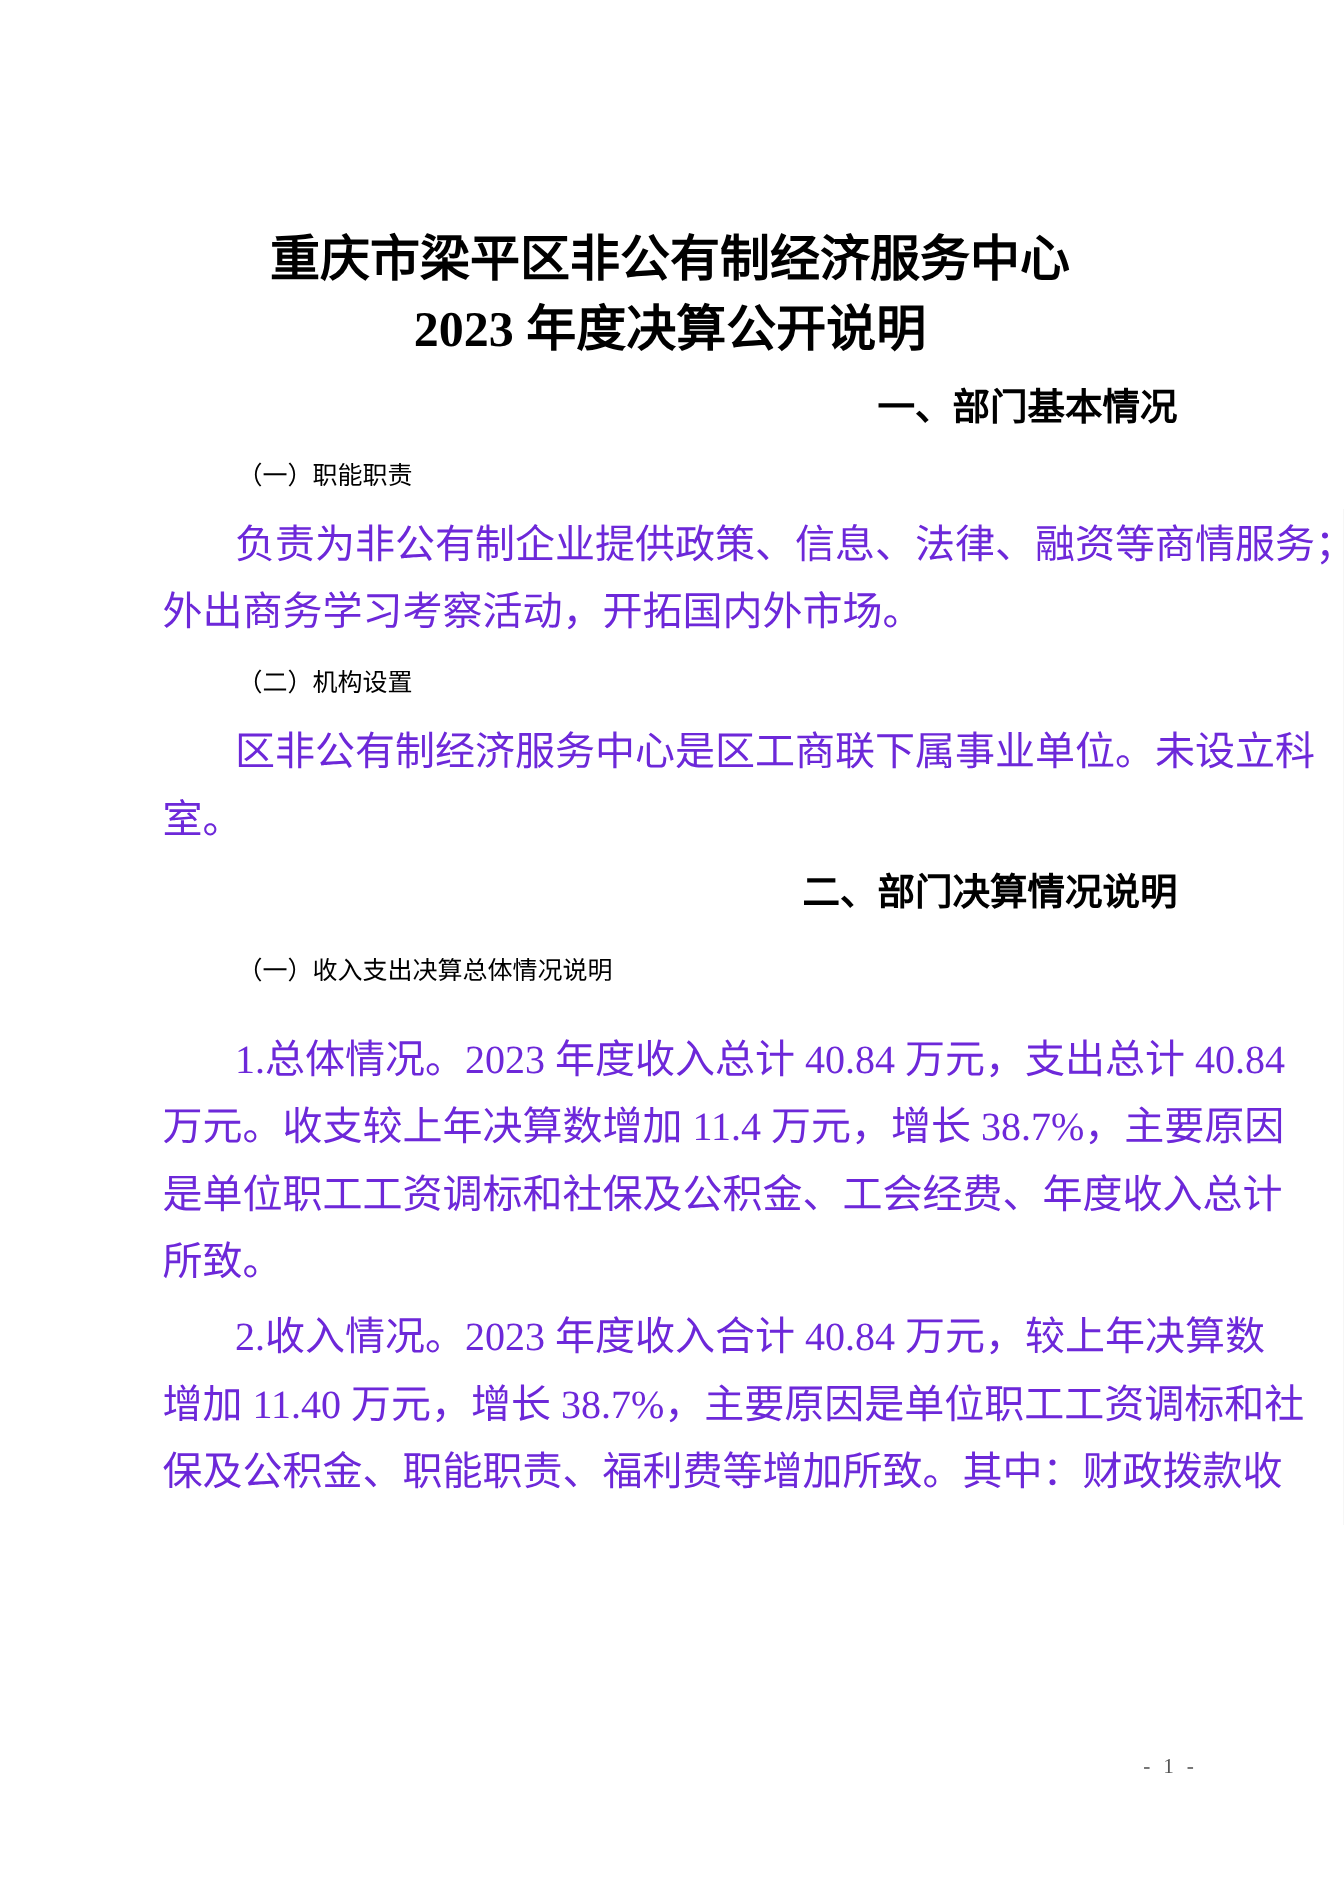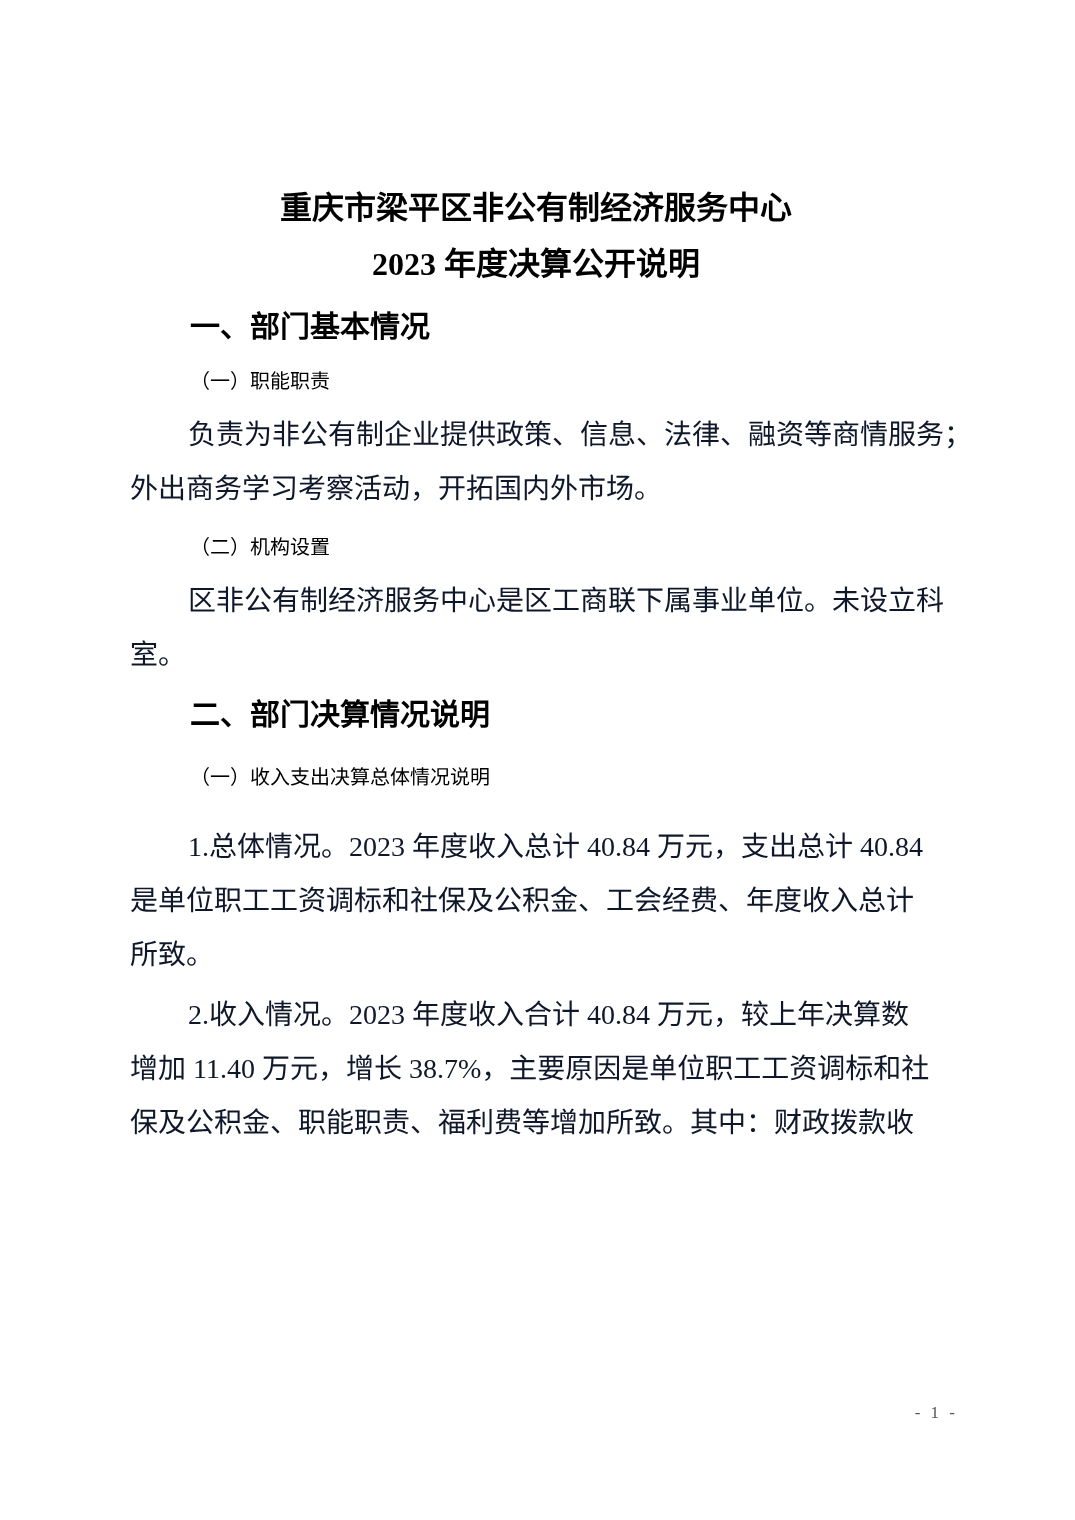--- a/index.html
+++ b/index.html
@@ -19,46 +19,47 @@
   }
   .content {
     position: absolute;
     top: 180px;
     left: 130px;
     width: 812px;
   }
   .doc-title {
     text-align: center;
     font-weight: bold;
-    font-size: 32px;
+    font-size: 40px;
     line-height: 56px;
     white-space: nowrap;
     font-family: "Liberation Serif", "DejaVu Serif", serif;
   }
   .h1 {
     font-family: "Liberation Sans", "DejaVu Sans", sans-serif;
     font-weight: bold;
     font-size: 30px;
     line-height: 54px;
     text-indent: 60px;
     white-space: nowrap;
+    text-align: right;
   }
   .h2 {
     font-family: "Liberation Serif", "DejaVu Serif", serif;
     font-weight: normal;
     font-size: 20px;
     line-height: 54px;
     text-indent: 60px;
     white-space: nowrap;
   }
   .bl {
-    font-size: 28px;
+    font-size: 32px;
     line-height: 54px;
     white-space: nowrap;
-    color: #0f172a;
+    color: #6d28d9;
   }
   .bl.indent { text-indent: 58px; }
   .mt4  { margin-top: 4px; }
   .mt6  { margin-top: 6px; font-family: Liberation Serif, serif; }
   .mt8  { margin-top: 8px; }
   .mt16 { margin-top: 16px; }
   .page-number {
     position: absolute;
     top: 1403px;
     right: 117px;
@@ -87,20 +88,21 @@
     <div class="h2 mt4">（二）机构设置</div>
 
     <div class="bl indent">区非公有制经济服务中心是区工商联下属事业单位。未设立科</div>
     <div class="bl">室。</div>
 
     <div class="h1 mt6">二、部门决算情况说明</div>
 
     <div class="h2 mt8">（一）收入支出决算总体情况说明</div>
 
     <div class="bl indent mt16">1.总体情况。2023 年度收入总计 40.84 万元，支出总计 40.84</div>
+    <div class="bl">万元。收支较上年决算数增加 11.4 万元，增长 38.7%，主要原因</div>
     <div class="bl">是单位职工工资调标和社保及公积金、工会经费、年度收入总计</div>
     <div class="bl">所致。</div>
 
     <div class="bl indent mt6">2.收入情况。2023 年度收入合计 40.84 万元，较上年决算数</div>
     <div class="bl">增加 11.40 万元，增长 38.7%，主要原因是单位职工工资调标和社</div>
     <div class="bl">保及公积金、职能职责、福利费等增加所致。其中：财政拨款收</div>
 
   </div>
 
   <div class="page-number">- 1 -</div>

